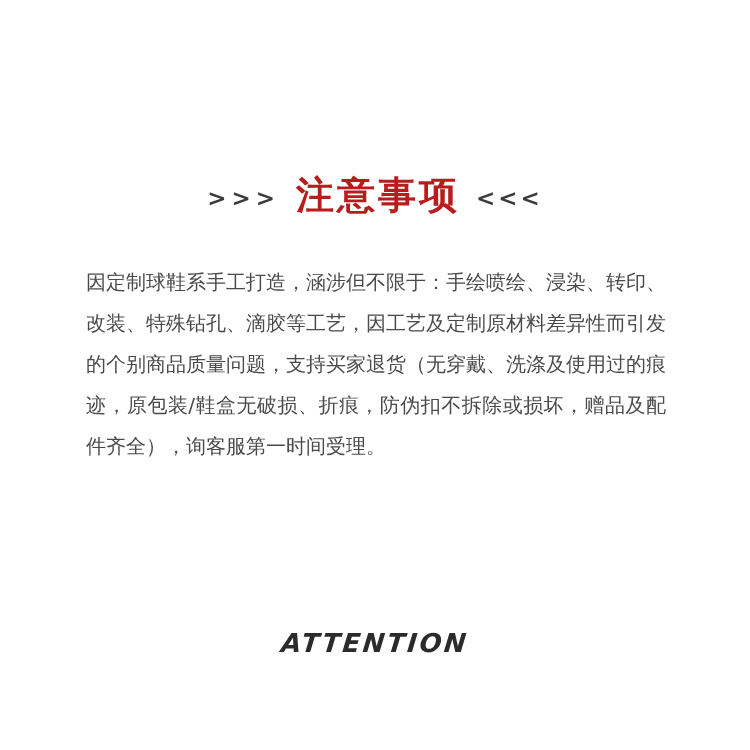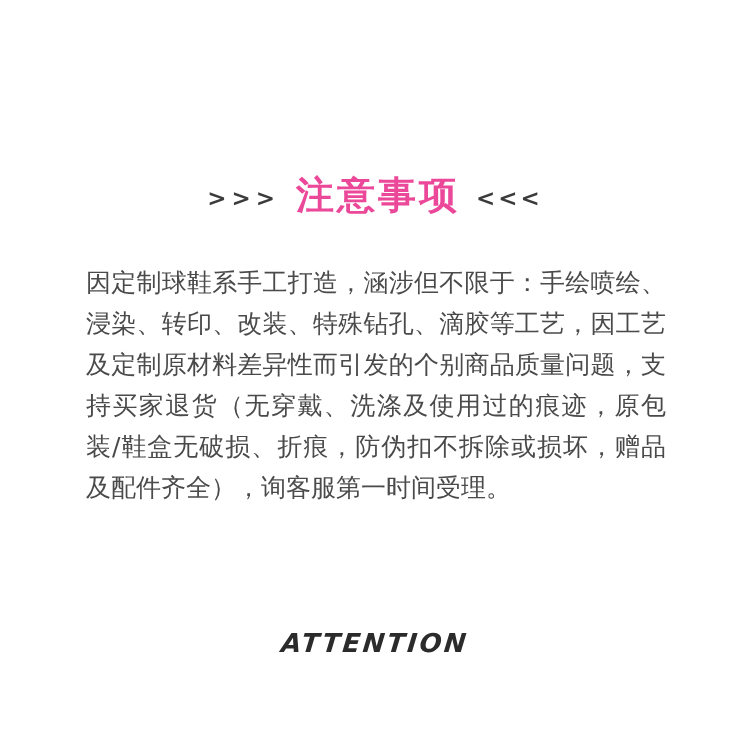--- a/index.html
+++ b/index.html
@@ -42,33 +42,33 @@
     position: relative;
     top: 3px;
   }
   .chev.left { letter-spacing: 5px; }
   .chev.right { letter-spacing: 3px; }
   .heading-title {
     font-family: "DejaVu Sans", "Liberation Sans", sans-serif;
     font-size: 38px;
     font-weight: bold;
     letter-spacing: 3px;
-    color: #ec4899;
+    color: #b91c1c;
     line-height: 1;
     white-space: nowrap;
   }
 
   
   .body-text {
     position: absolute;
     top: 262px;
     left: 86px;
     width: 580px;
     font-family: "DejaVu Sans", "Liberation Sans", sans-serif;
-    font-size: 25px;
+    font-size: 20px;
     line-height: 41px;
     color: #4a4a4a;
     text-align: justify;
     text-justify: inter-ideograph;
     letter-spacing: 0px;
   }
 
   
   .footer-mark {
     position: absolute;

